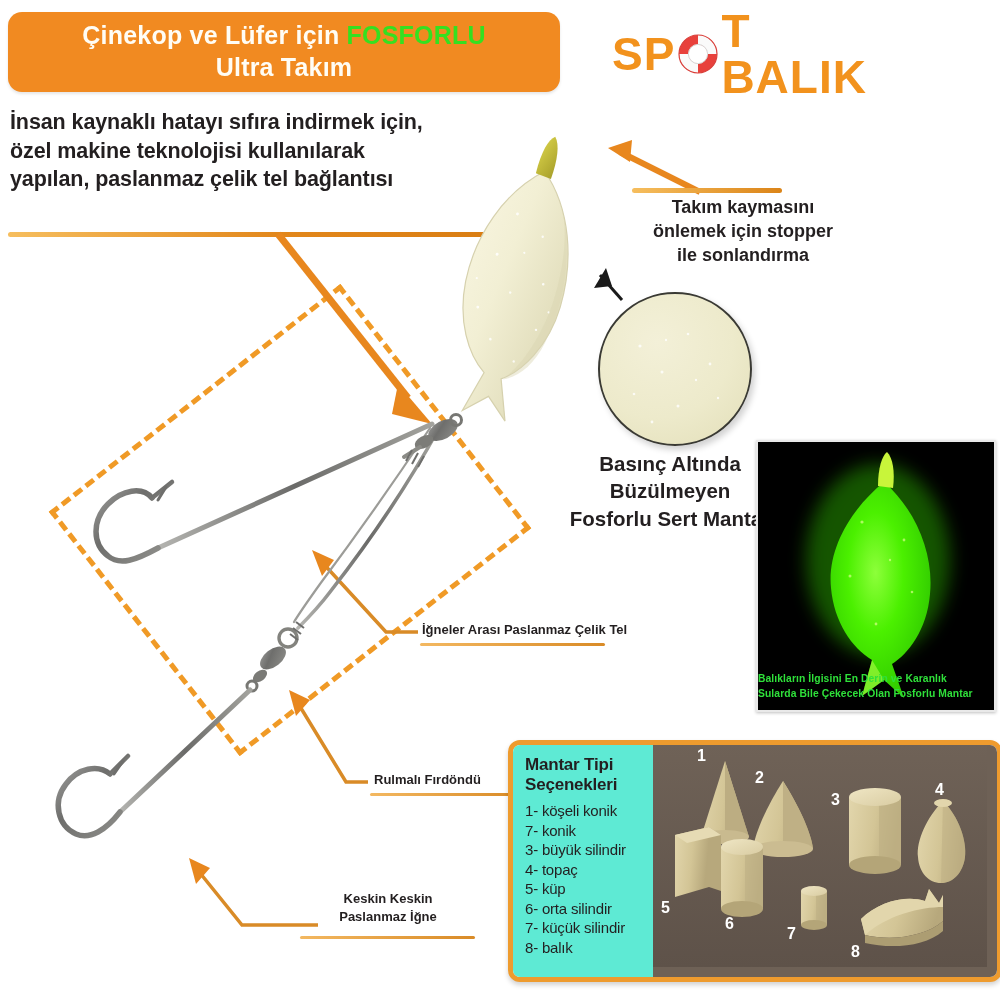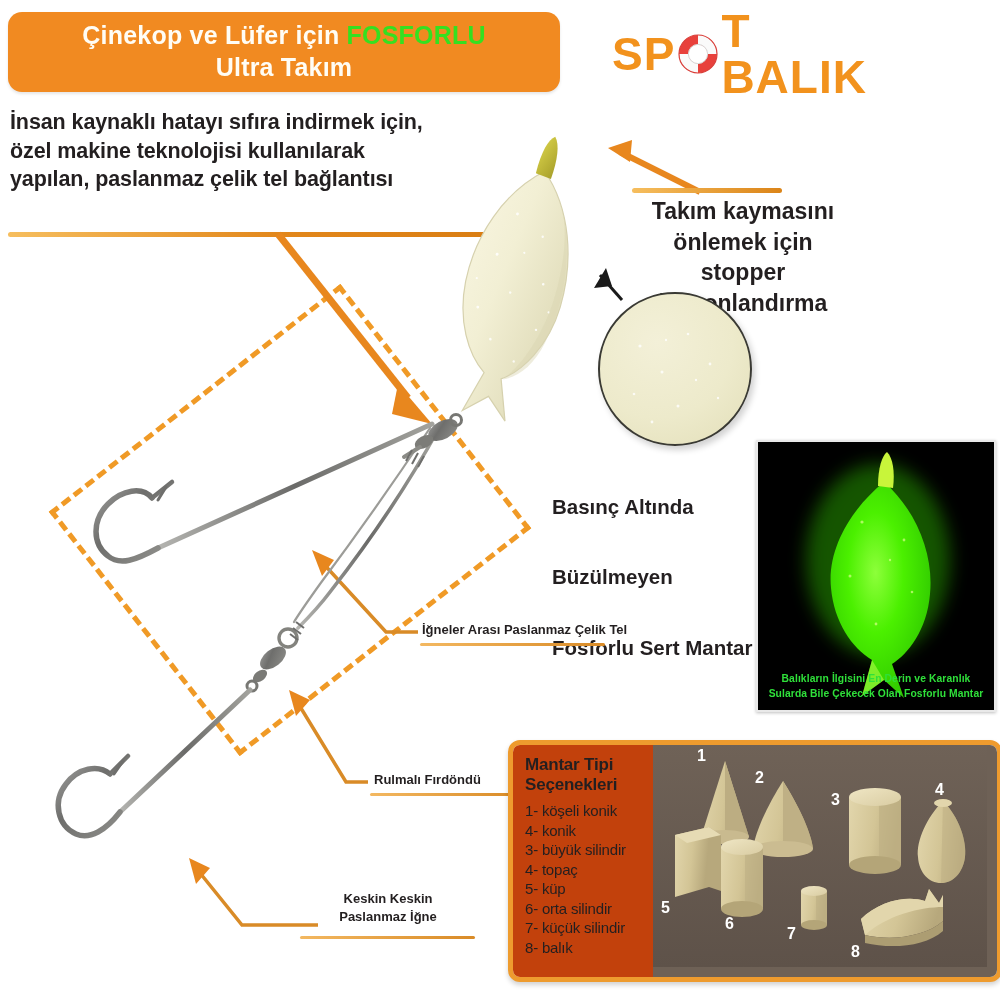--- a/index.html
+++ b/index.html
@@ -28,53 +28,53 @@
   .desc p{margin:0;font-size:21.5px;font-weight:bold;color:#231F20;line-height:1.33;letter-spacing:-.1px;}
   .desc-rule{position:absolute;left:8px;top:232px;width:492px;height:5px;border-radius:3px;
              background:linear-gradient(90deg,#F6BE5E 0%,#E2871B 55%,#D97D12 100%);}
 
   
   .dashbox{position:absolute;left:105px;top:365px;width:360px;height:300px;
            border:5px dashed #F09A26;transform:rotate(-38deg);transform-origin:50% 50%;}
 
   
   .stopper-txt{position:absolute;left:628px;top:196px;width:230px;}
-  .stopper-txt div{font-size:23px;font-weight:bold;color:#231F20;line-height:1.33;text-align:center;}
+  .stopper-txt div{font-size:18px;font-weight:bold;color:#231F20;line-height:1.33;text-align:center;}
   .stopper-rule{position:absolute;left:632px;top:188px;width:150px;height:5px;border-radius:3px;
                 background:linear-gradient(90deg,#F6BE5E,#DB8418);}
 
   .basinc-txt{position:absolute;left:552px;top:450px;width:236px;}
-  .basinc-txt div{font-size:20.5px;font-weight:bold;color:#231F20;line-height:1.34;margin-top:43px;}
+  .basinc-txt div{font-size:20.5px;font-weight:bold;color:#231F20;line-height:1.34;text-align:center;}
 
   
   .callout{position:absolute;font-size:13px;font-weight:bold;color:#231F20;white-space:nowrap;}
   .callout.ctr{text-align:center;line-height:1.35;}
   .callout-rule{position:absolute;height:3px;border-radius:2px;
                 background:linear-gradient(90deg,#F3B861,#D98B27);}
 
   
   .lure{position:absolute;left:448px;top:128px;width:140px;height:300px;
         transform:rotate(14deg);transform-origin:50% 50%;}
 
   
   .magcircle{position:absolute;left:598px;top:292px;width:150px;height:150px;border-radius:50%;
              background:radial-gradient(circle at 38% 32%, #F3F0D8 0%, #EDEACB 55%, #E2DEB8 100%);
              border:2.5px solid #3A3A34;box-shadow:3px 4px 6px rgba(0,0,0,.18);overflow:hidden;}
 
   
   .glowpanel{position:absolute;left:756px;top:440px;width:236px;height:268px;background:#000;
              border:2px solid #E9E9E9;box-shadow:0 1px 3px rgba(0,0,0,.25);overflow:hidden;}
-  .glowcap{position:absolute;left:0;right:0;bottom:8px;text-align:center;
+  .glowcap{position:absolute;left:0;right:0;bottom:8px;text-align:left;
            font-size:10.3px;font-weight:bold;color:#2FE03A;line-height:1.45;letter-spacing:.1px;}
 
   
   .corkpanel{position:absolute;left:508px;top:740px;width:484px;height:232px;
              background:#fff;border:5px solid #EE9B2E;border-radius:12px;overflow:hidden;
              display:flex;box-shadow:0 3px 5px rgba(0,0,0,.18);}
-  .corklist{width:140px;flex:0 0 140px;background:#c2410c;padding:10px 12px 0 12px;box-sizing:border-box;}
+  .corklist{width:140px;flex:0 0 140px;background:#5eead4;padding:10px 12px 0 12px;box-sizing:border-box;}
   .corklist h4{margin:0;font-size:17px;font-weight:bold;color:#231F20;line-height:1.18;letter-spacing:-.2px;}
   .corklist ul{margin:6px 0 0 0;padding:0;list-style:none;}
   .corklist li{font-size:15px;color:#231F20;line-height:1.3;letter-spacing:-.2px;}
   .corkphoto{flex:1;position:relative;background:#6E6156;}
   svg{display:block;overflow:visible;}
 </style>
 </head>
 <body>
 
 <div class="root">
@@ -319,21 +319,21 @@
 
   <div class="corkpanel">
 
     <div class="corklist">
       <h4>
         <span>Mantar Tipi</span><br>
         <span>Seçenekleri</span>
       </h4>
       <ul>
         <li>1- köşeli konik</li>
-        <li>4- konik</li>
+        <li>7- konik</li>
         <li>3- büyük silindir</li>
         <li>4- topaç</li>
         <li>5- küp</li>
         <li>6- orta silindir</li>
         <li>7- küçük silindir</li>
         <li>8- balık</li>
       </ul>
     </div>
 
     <div class="corkphoto">

